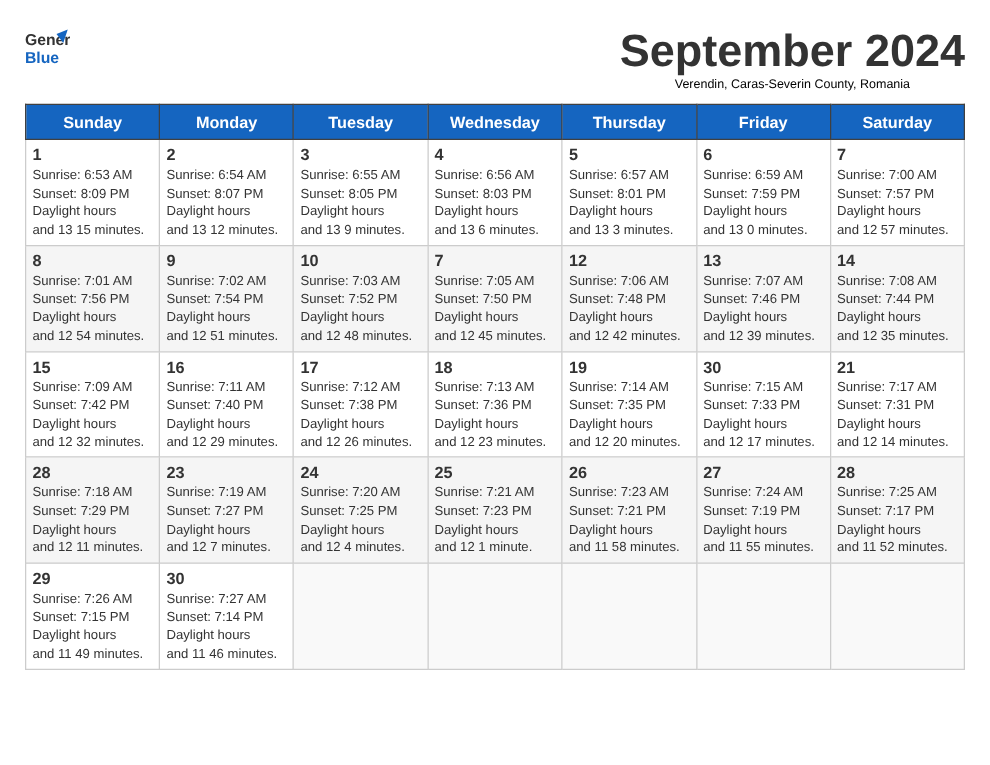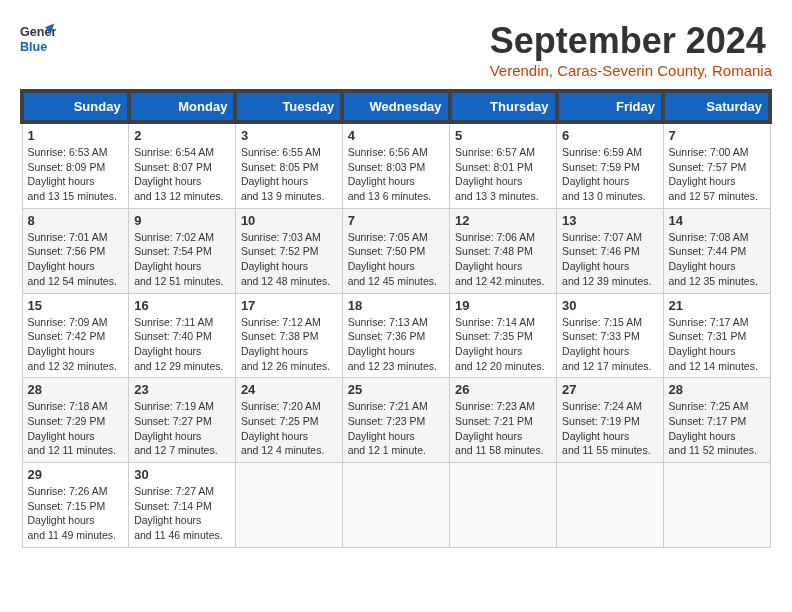--- a/index.html
+++ b/index.html
@@ -19,44 +19,44 @@
     .logo {
       display: flex;
       align-items: center;
       gap: 4px;
     }
     .logo-icon {
       width: 36px;
       height: 36px;
     }
     .title-section {
-      text-align: left;
+      text-align: center;
     }
     .month-title {
       font-size: 36px;
       font-weight: bold;
       color: #333;
     }
     .subtitle {
-      font-size: 15px;
-      color: #c2410c;
+      font-size: 10px;
+      color: #000000;
     }
     .calendar {
       width: 100%;
       border-collapse: collapse;
       font-size: 11px;
     }
     .calendar th {
       background-color: #1565c0;
       color: white;
-      text-align: right;
+      text-align: center;
       padding: 6px 6px;
       font-size: 13px;
       font-weight: bold;
-      border: 4px solid #404040;
+      border: 1px solid #404040;
     }
     .calendar td {
       border: 1px solid #ccc;
       vertical-align: top;
       padding: 4px 5px;
       width: 108px;
       min-height: 80px;
       background: #fff;
     }
     .calendar tr:nth-child(even) td {

